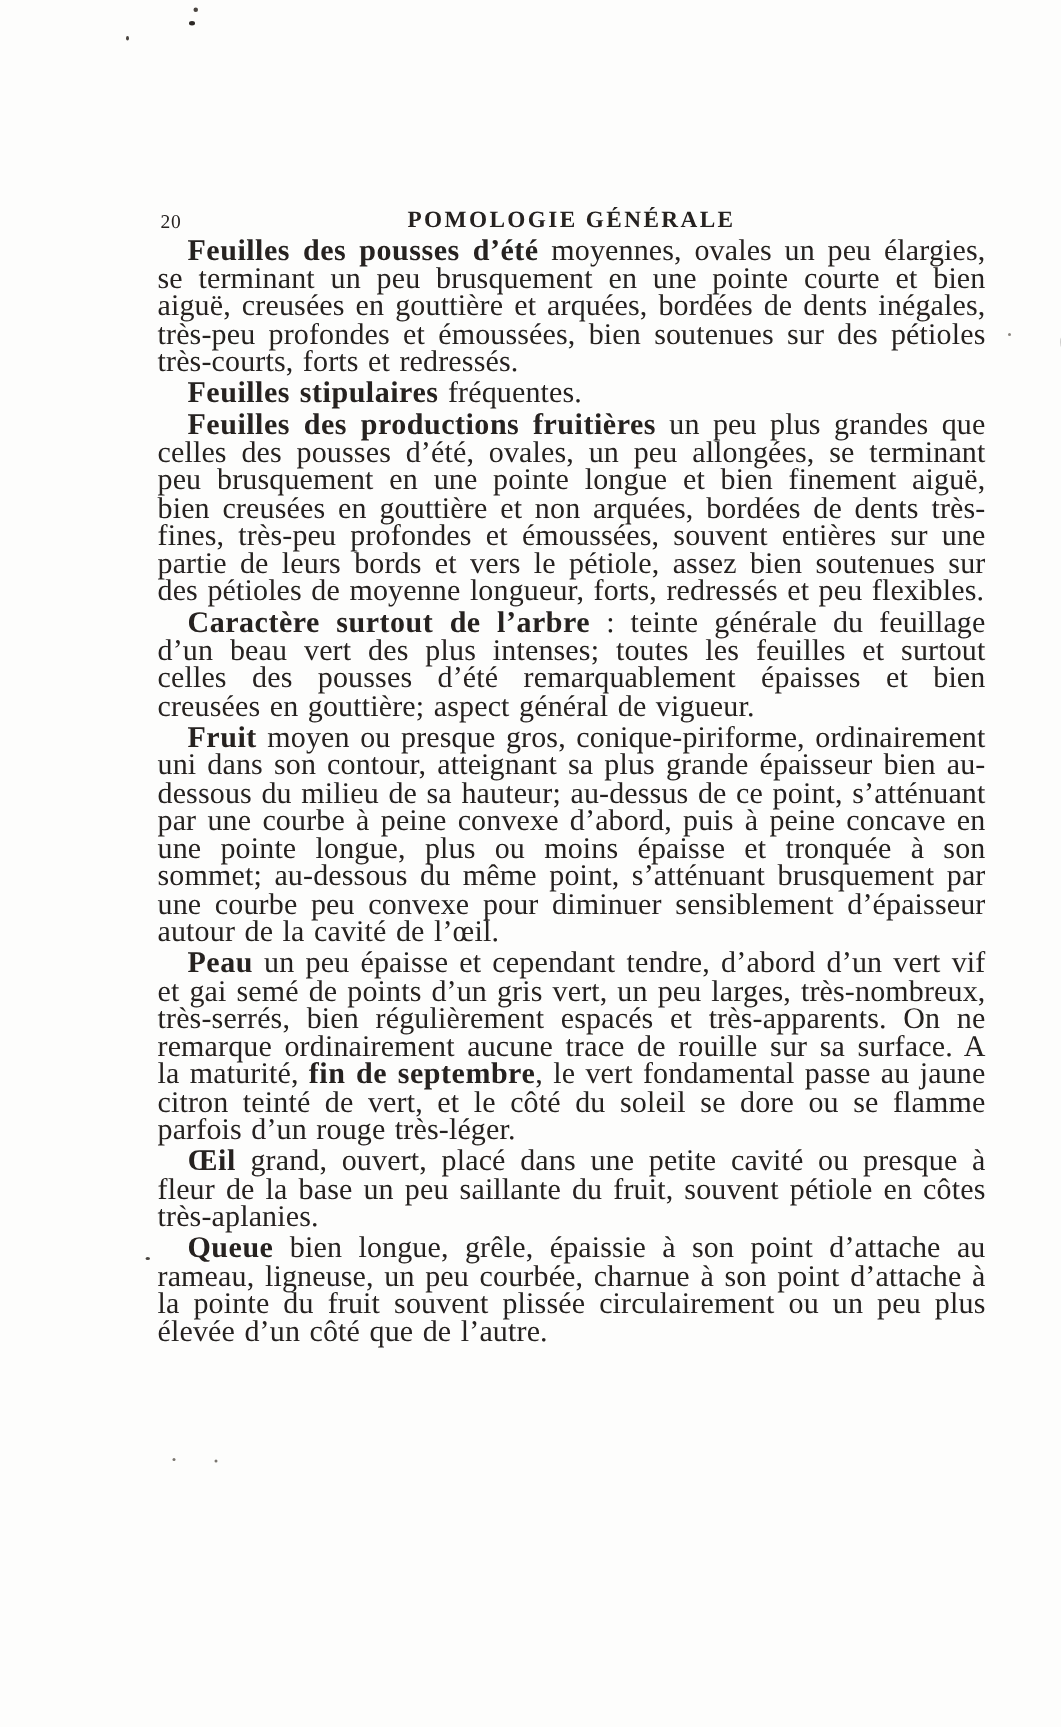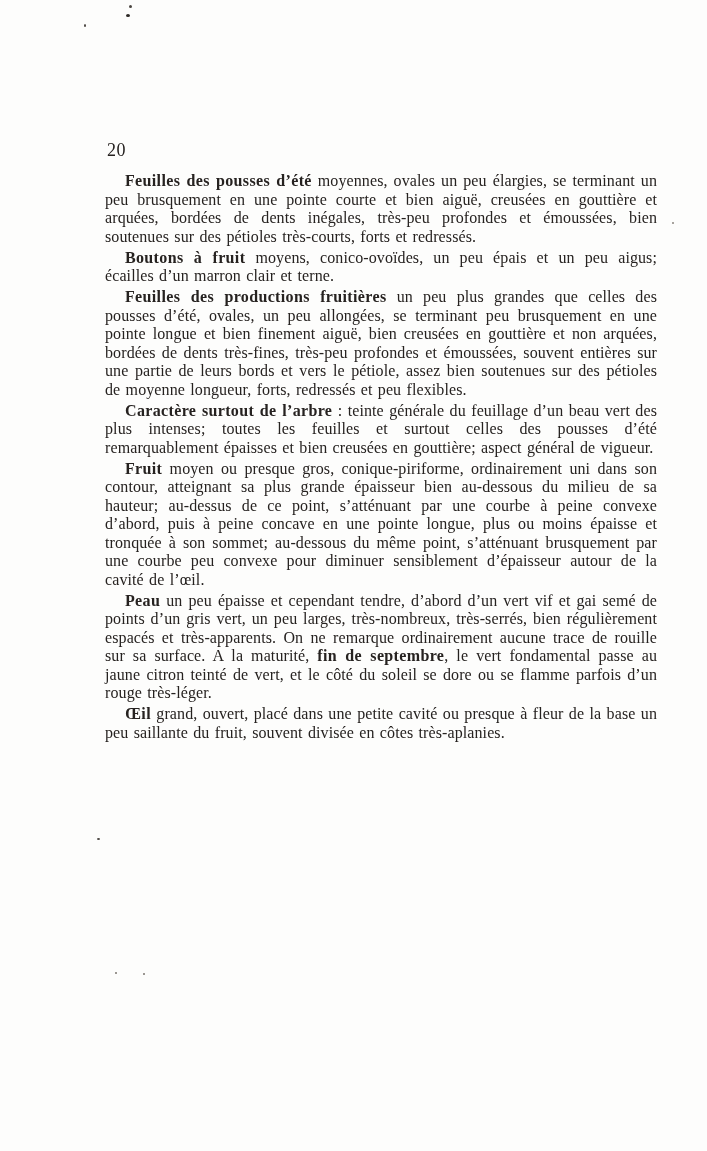--- a/index.html
+++ b/index.html
@@ -23,40 +23,40 @@
     position: absolute;
     top: 138px;
     left: 105px;
     width: 552px;
     height: 20px;
   }
   .page-number {
     position: absolute;
     left: 2px;
     top: 2px;
-    font-size: 18px;
+    font-size: 13px;
     letter-spacing: 0.5px;
   }
   .header-title {
     position: absolute;
     left: 0;
     right: 0;
     top: 0;
     text-align: center;
     font-size: 15.5px;
     letter-spacing: 1.6px;
     font-weight: 600;
   }
   .body-col {
     position: absolute;
-    top: 172px;
+    top: 158px;
     left: 105px;
     width: 552px;
     text-align: justify;
-    font-size: 16px;
+    font-size: 20px;
     line-height: 18.5px;
     letter-spacing: 0.1px;
     word-spacing: 1.2px;
   }
   .para {
     margin: 0 0 2.5px 0;
     text-indent: 20px;
   }
   .lead {
     font-weight: 700;
@@ -85,30 +85,32 @@
     letter-spacing: 0;
   }
 </style>
 </head>
 <body>
 
 <div class="page">
 
   <div class="page-header">
     <span class="page-number">20</span>
+    <div class="header-title">POMOLOGIE GÉNÉRALE</div>
   </div>
 
   <div class="body-col">
       <p class="para"><span class="lead">Feuilles des pousses d’été</span><span class="body-text"> moyennes, ovales un peu élargies, se terminant un peu brusquement en une pointe courte et bien aiguë, creusées en gouttière et arquées, bordées de dents inégales, très-peu profondes et émoussées, bien soutenues sur des pétioles très-courts, forts et redressés.</span></p>
-      <p class="para"><span class="lead">Boutons à fruit</span><span class="body-text"> moyens, conico-ovoïdes, un peu épais et un peu aigus; écailles d’un marron clair et terne.</span></p>
+      <p class="para"><span class="lead">Feuilles stipulaires</span><span class="body-text"> fréquentes.</span></p>
       <p class="para"><span class="lead">Feuilles des productions fruitières</span><span class="body-text"> un peu plus grandes que celles des pousses d’été, ovales, un peu allongées, se terminant peu brusquement en une pointe longue et bien finement aiguë, bien creusées en gouttière et non arquées, bordées de dents très-fines, très-peu profondes et émoussées, souvent entières sur une partie de leurs bords et vers le pétiole, assez bien soutenues sur des pétioles de moyenne longueur, forts, redressés et peu flexibles.</span></p>
       <p class="para"><span class="lead">Caractère surtout de l’arbre</span><span class="body-text"> : teinte générale du feuillage d’un beau vert des plus intenses; toutes les feuilles et surtout celles des pousses d’été remarquablement épaisses et bien creusées en gouttière; aspect général de vigueur.</span></p>
       <p class="para"><span class="lead">Fruit</span><span class="body-text"> moyen ou presque gros, conique-piriforme, ordinairement uni dans son contour, atteignant sa plus grande épaisseur bien au-dessous du milieu de sa hauteur; au-dessus de ce point, s’atténuant par une courbe à peine convexe d’abord, puis à peine concave en une pointe longue, plus ou moins épaisse et tronquée à son sommet; au-dessous du même point, s’atténuant brusquement par une courbe peu convexe pour diminuer sensiblement d’épaisseur autour de la cavité de l’œil.</span></p>
       <p class="para"><span class="lead">Peau</span><span class="body-text"> un peu épaisse et cependant tendre, d’abord d’un vert vif et gai semé de points d’un gris vert, un peu larges, très-nombreux, très-serrés, bien régulièrement espacés et très-apparents. On ne remarque ordinairement aucune trace de rouille sur sa surface. A la maturité, </span><span class="lead">fin de septembre</span><span class="body-text">, le vert fondamental passe au jaune citron teinté de vert, et le côté du soleil se dore ou se flamme parfois d’un rouge très-léger.</span></p>
-      <p class="para"><span class="lead">Œil</span><span class="body-text"> grand, ouvert, placé dans une petite cavité ou presque à fleur de la base un peu saillante du fruit, souvent divisée en côtes très-aplanies.</span></p>
+      <p class="para"><span class="lead">Œil</span><span class="body-text"> grand, ouvert, placé dans une petite cavité ou presque à fleur de la base un peu saillante du fruit, souvent pétiole en côtes très-aplanies.</span></p>
+      <p class="para"><span class="lead">Queue</span><span class="body-text"> bien longue, grêle, épaissie à son point d’attache au rameau, ligneuse, un peu courbée, charnue à son point d’attache à la pointe du fruit souvent plissée circulairement ou un peu plus élevée d’un côté que de l’autre.</span></p>
     </div>
 
   <div class="speck s1"></div>
   <div class="speck s2"></div>
   <div class="speck s3"></div>
   <div class="speck s4"></div>
   <div class="speck s5"></div>
   <div class="speck s6"></div>
   <div class="speck s7"></div>
   <div class="page-edge-mark">(</div>

